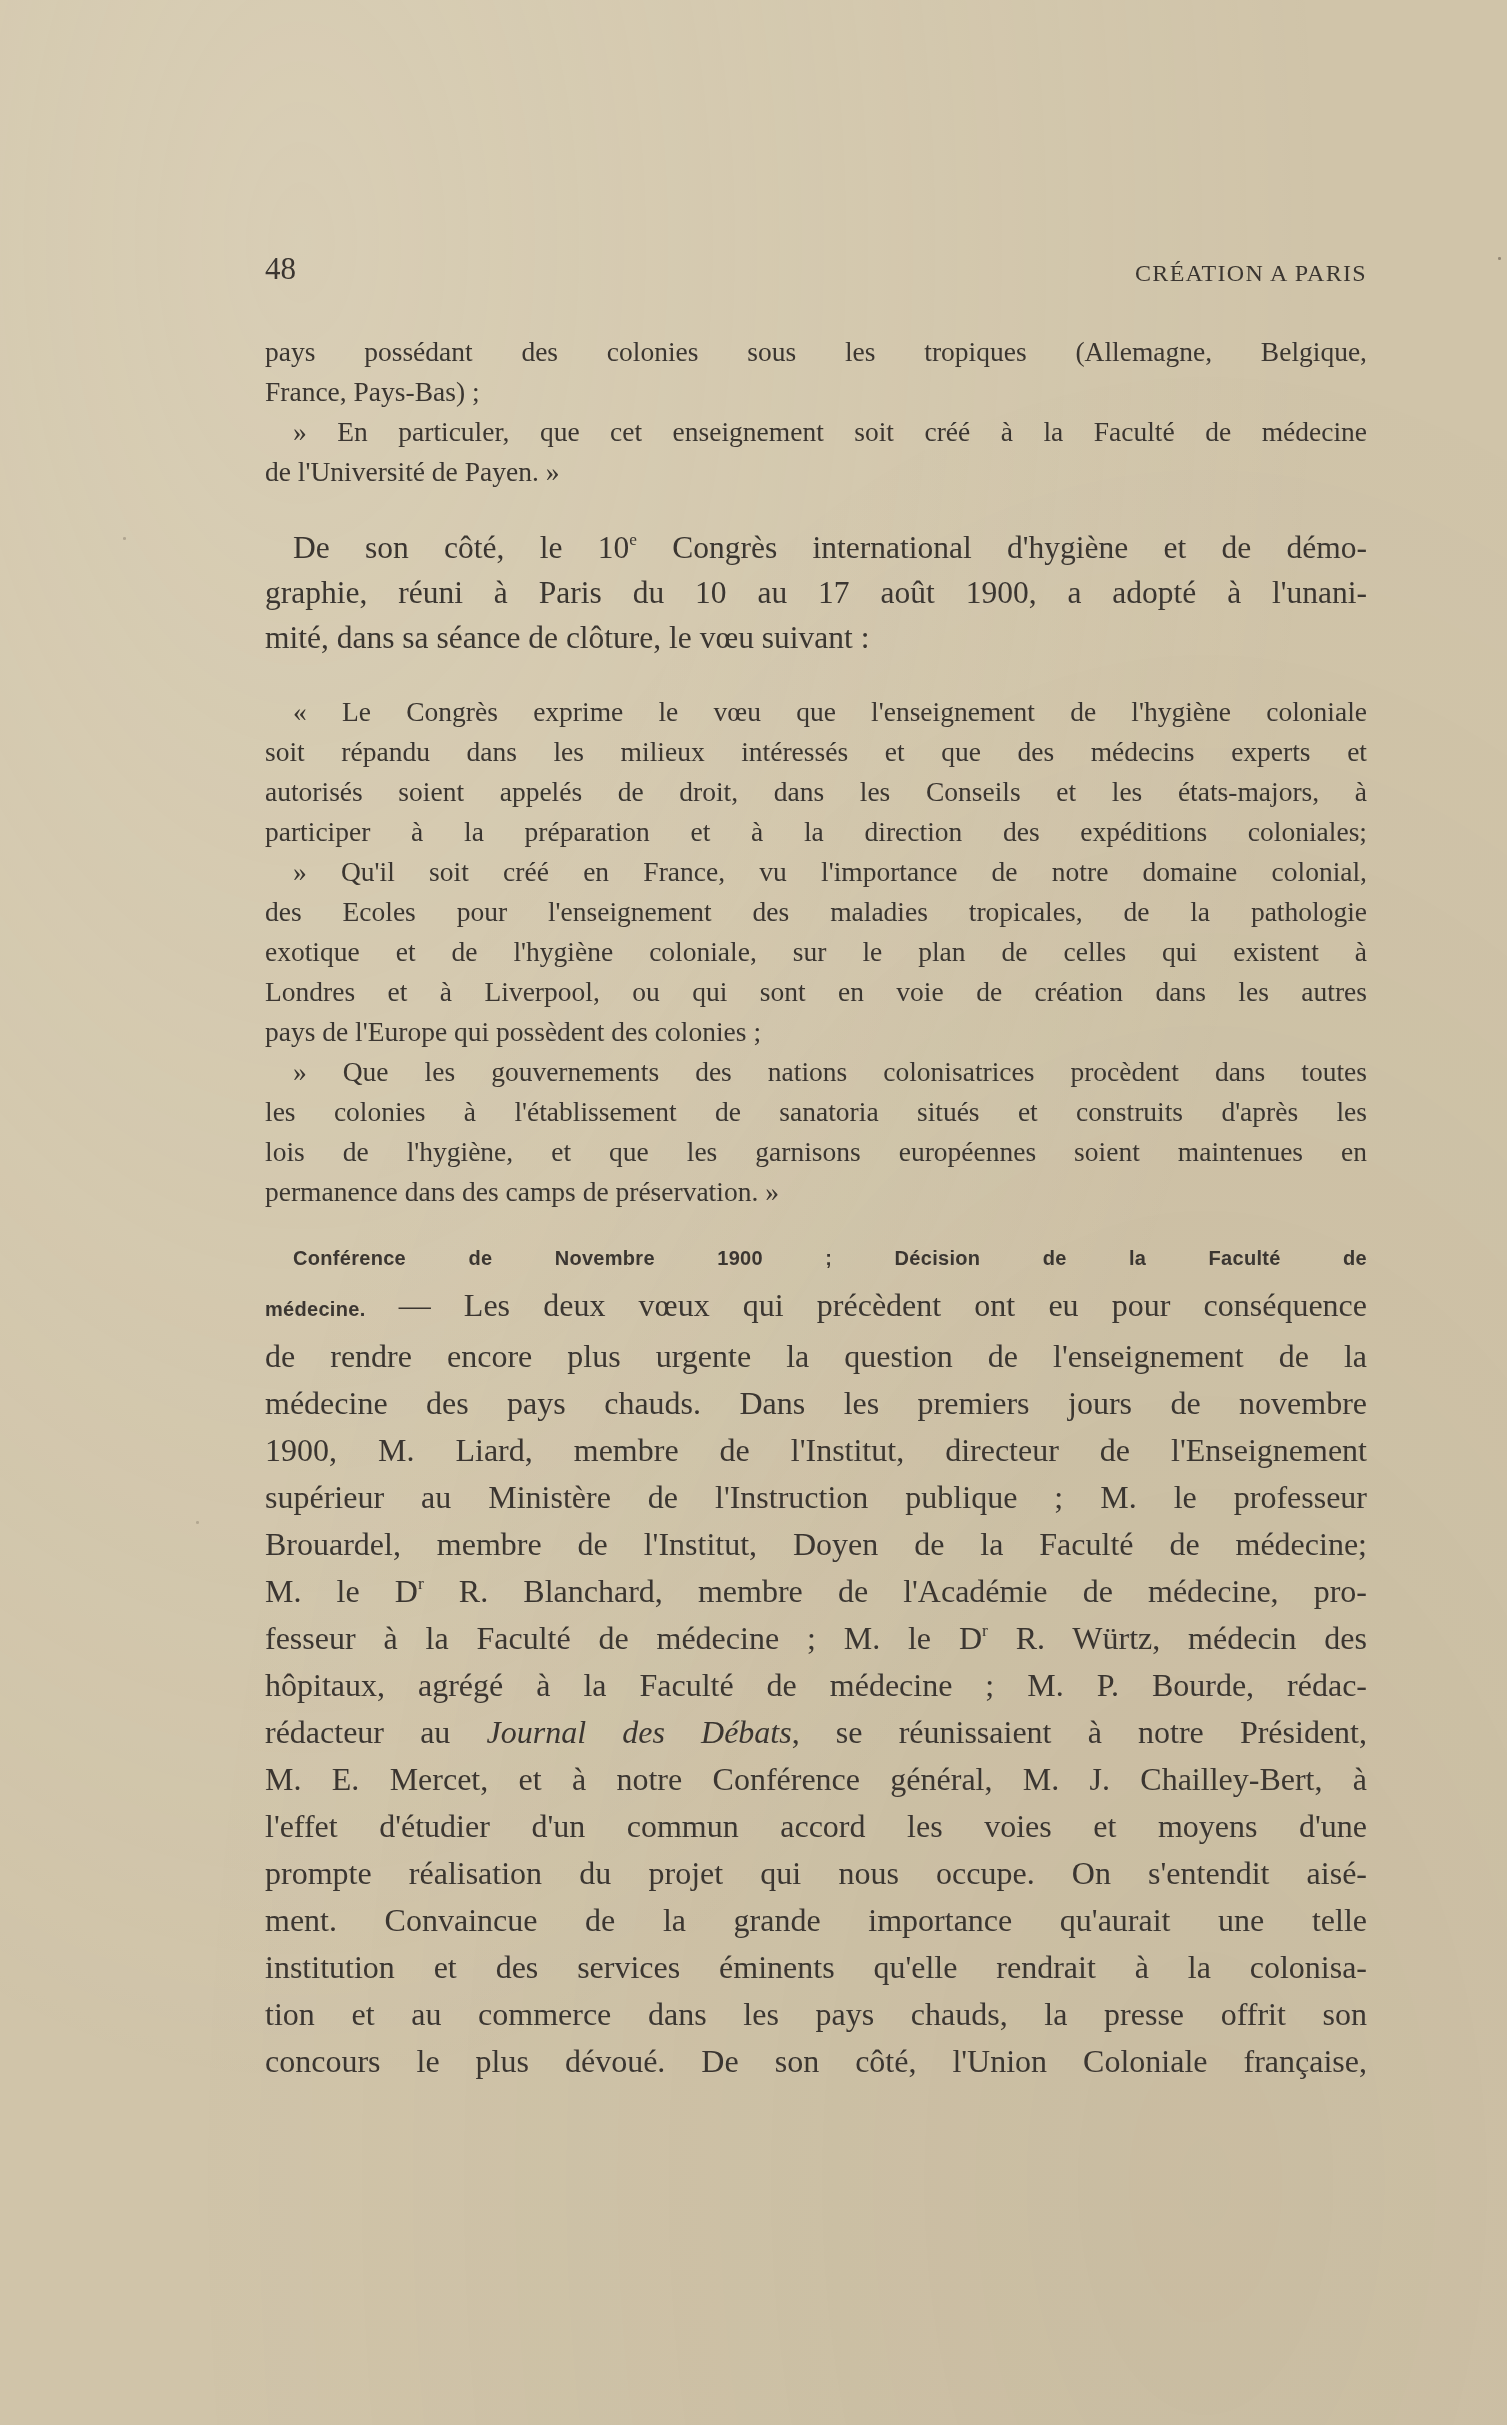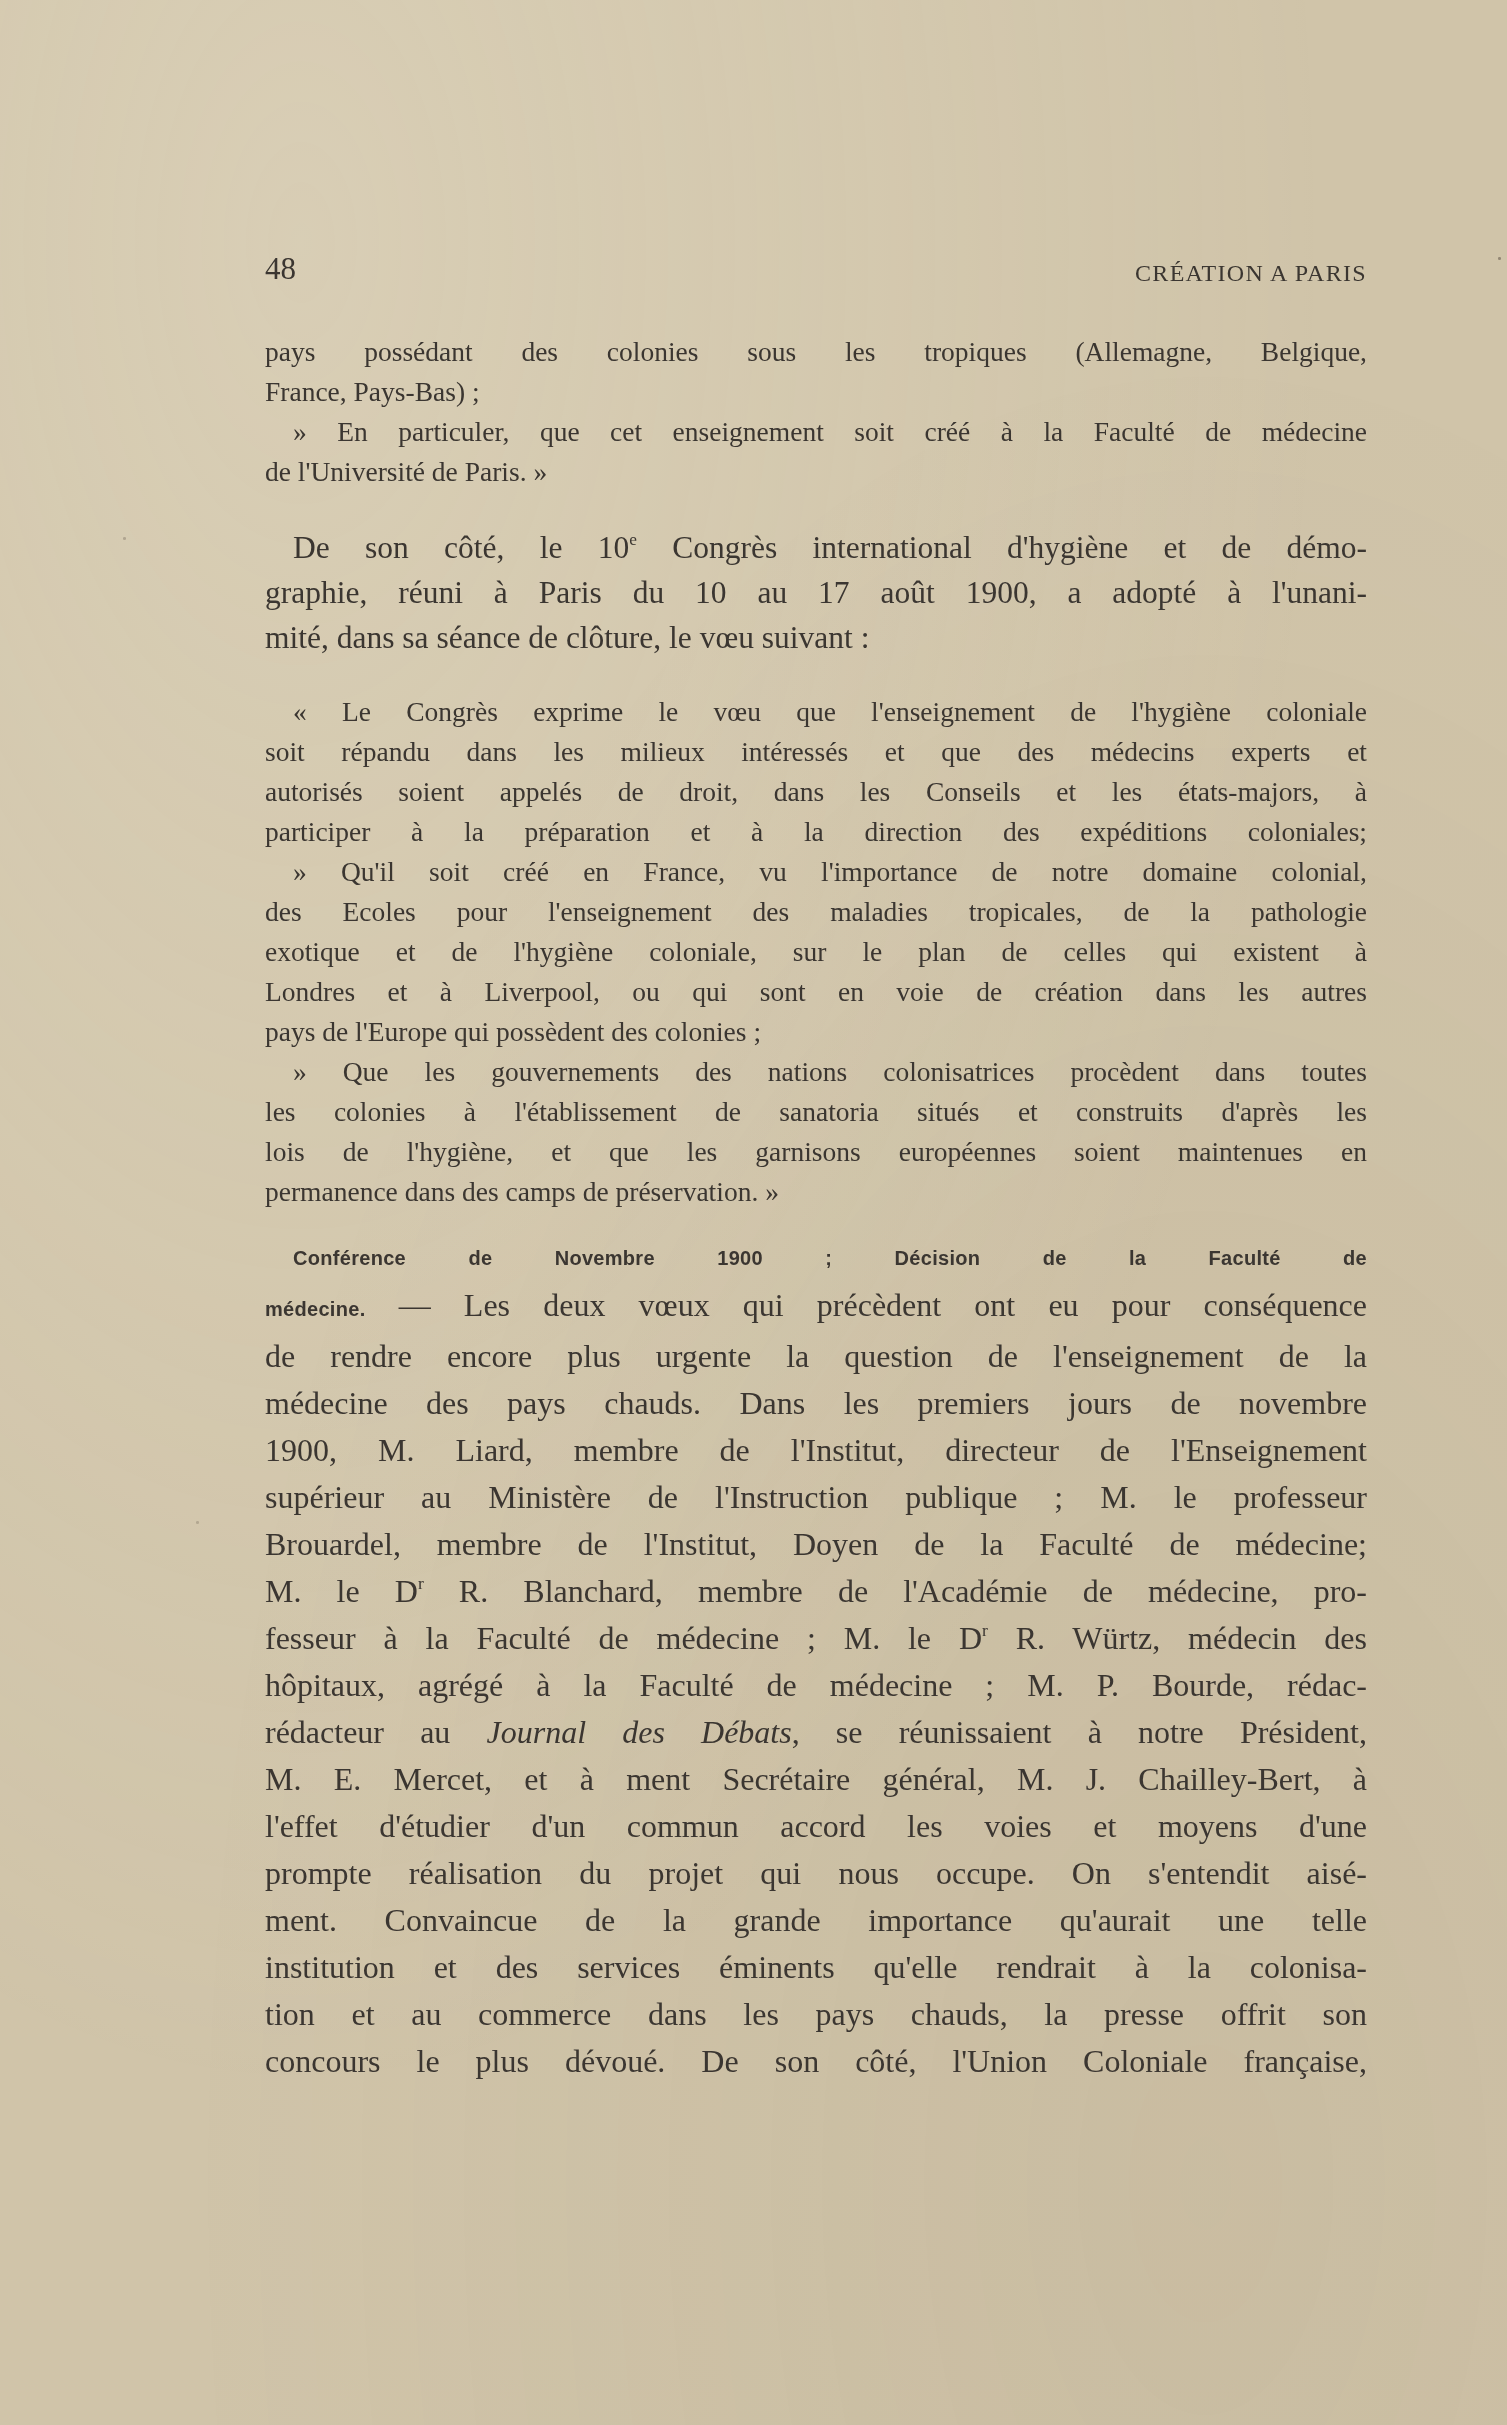--- a/index.html
+++ b/index.html
@@ -47,21 +47,21 @@
 
   <div class="running-head">
     <span class="page-number">48</span>
     <span class="head-title">CRÉATION A PARIS</span>
   </div>
 
   <div class="block small p1">
     <span class="line">pays possédant des colonies sous les tropiques (Allemagne, Belgique,</span>
     <span class="line last">France, Pays-Bas) ;</span>
     <span class="line indent">» En particuler, que cet enseignement soit créé à la Faculté de médecine</span>
-    <span class="line last">de l'Université de Paris. »</span>
+    <span class="line last">de l'Université de Payen. »</span>
   </div>
 
   <div class="block med p2">
     <span class="line indent"><span>De son côté, le 10</span><sup>e</sup><span> Congrès international d'hygiène et de démo-</span></span>
     <span class="line">graphie, réuni à Paris du 10 au 17 août 1900, a adopté à l'unani-</span>
     <span class="line last">mité, dans sa séance de clôture, le vœu suivant :</span>
   </div>
 
   <div class="block small p3">
     <span class="line indent">« Le Congrès exprime le vœu que l'enseignement de l'hygiène coloniale</span>
@@ -84,21 +84,21 @@
     <span class="line"><span class="bold-head">médecine.</span><span> — Les deux vœux qui précèdent ont eu pour conséquence</span></span>
     <span class="line">de rendre encore plus urgente la question de l'enseignement de la</span>
     <span class="line">médecine des pays chauds. Dans les premiers jours de novembre</span>
     <span class="line">1900, M. Liard, membre de l'Institut, directeur de l'Enseignement</span>
     <span class="line">supérieur au Ministère de l'Instruction publique ; M. le professeur</span>
     <span class="line">Brouardel, membre de l'Institut, Doyen de la Faculté de médecine;</span>
     <span class="line"><span>M. le D</span><sup>r</sup><span> R. Blanchard, membre de l'Académie de médecine, pro-</span></span>
     <span class="line"><span>fesseur à la Faculté de médecine ; M. le D</span><sup>r</sup><span> R. Würtz, médecin des</span></span>
     <span class="line">hôpitaux, agrégé à la Faculté de médecine ; M. P. Bourde, rédac-</span>
     <span class="line"><span>rédacteur au </span><i>Journal des Débats</i><span>, se réunissaient à notre Président,</span></span>
-    <span class="line">M. E. Mercet, et à ment Secrétaire général, M. J. Chailley-Bert, à</span>
+    <span class="line">M. E. Mercet, et à notre Conférence général, M. J. Chailley-Bert, à</span>
     <span class="line">l'effet d'étudier d'un commun accord les voies et moyens d'une</span>
     <span class="line">prompte réalisation du projet qui nous occupe. On s'entendit aisé-</span>
     <span class="line">ment. Convaincue de la grande importance qu'aurait une telle</span>
     <span class="line">institution et des services éminents qu'elle rendrait à la colonisa-</span>
     <span class="line">tion et au commerce dans les pays chauds, la presse offrit son</span>
     <span class="line">concours le plus dévoué. De son côté, l'Union Coloniale française,</span>
   </div>
 
 </div>
 

